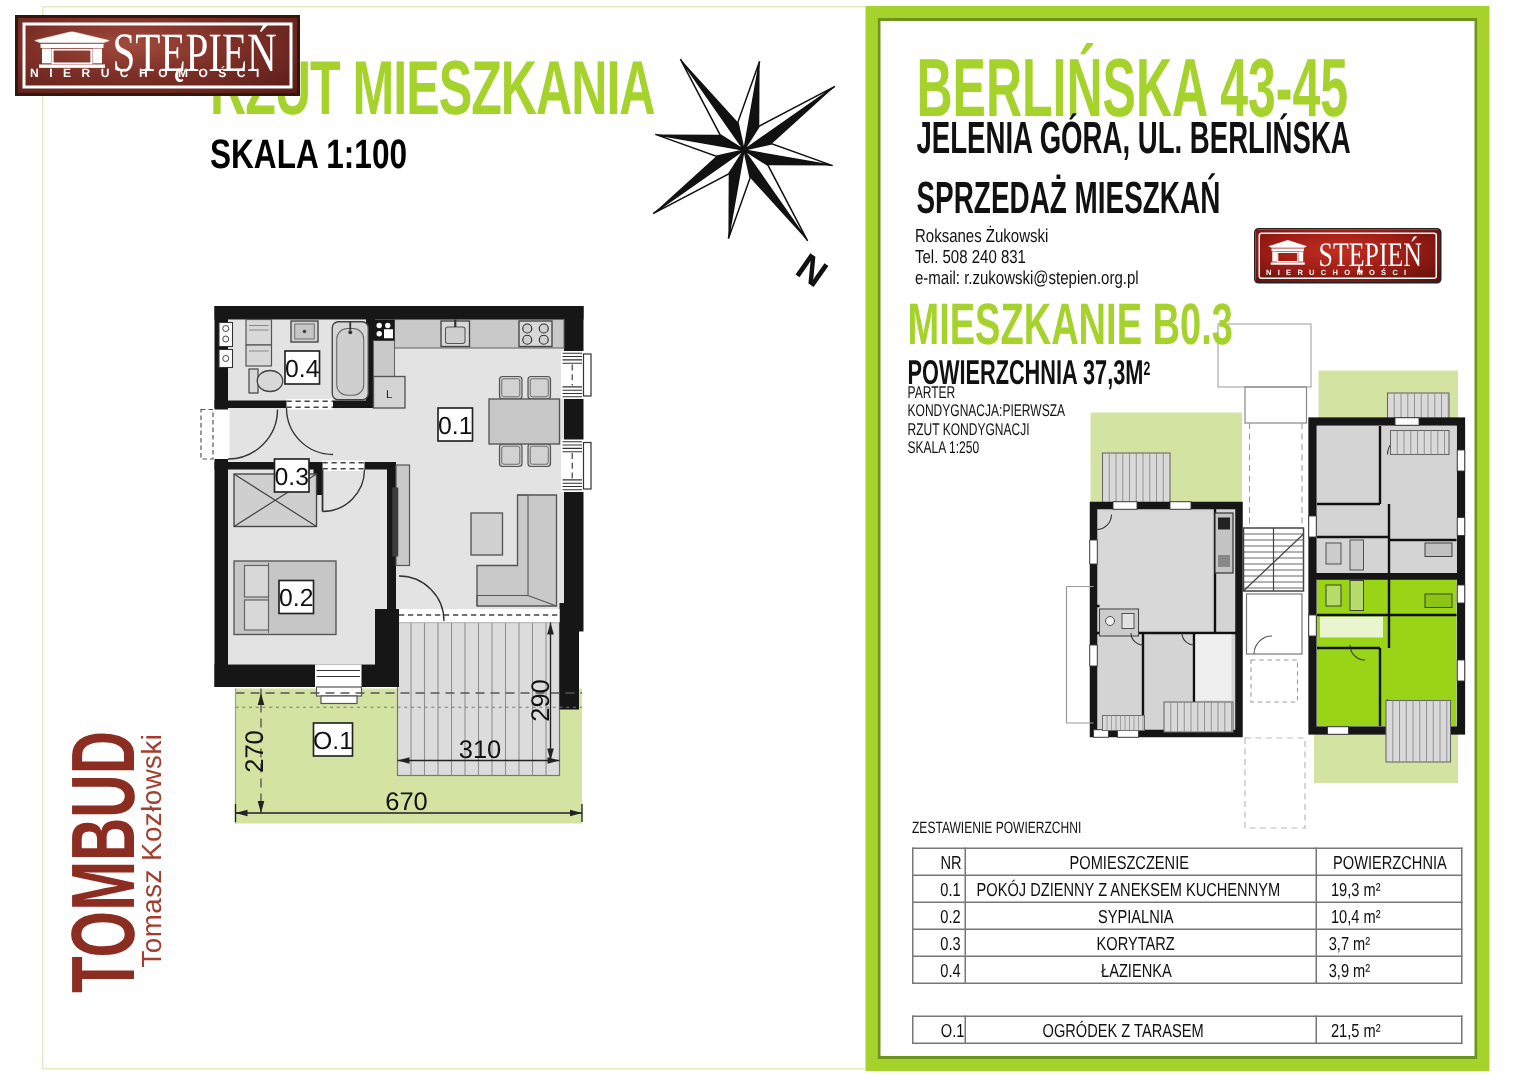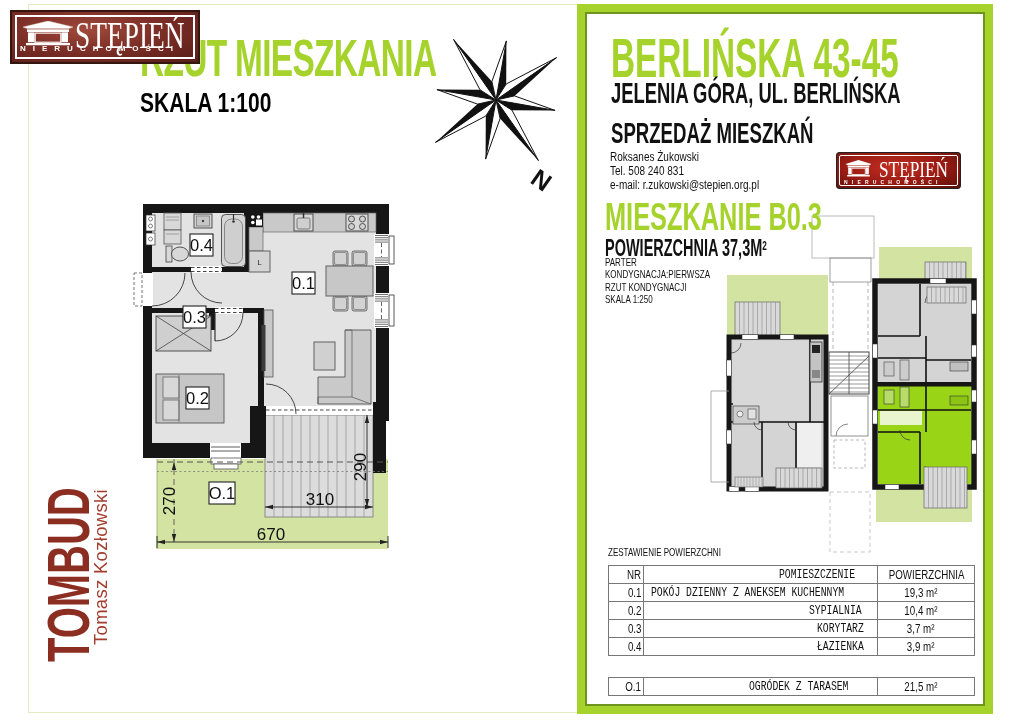--- a/index.html
+++ b/index.html
@@ -33,23 +33,23 @@
 .stepien2{position:absolute;left:42px;top:5px;color:#fff;font-family:"Liberation Serif",serif;font-size:23px;font-weight:normal;line-height:1;transform:scaleX(0.75);transform-origin:0 0;white-space:nowrap;}
 .nier2{position:absolute;left:7px;top:26px;color:#fff;font-size:5px;letter-spacing:4.2px;font-weight:bold;}
 
 .tombud{position:absolute;left:47px;top:487px;width:64px;height:176px;}
 .tombud .big{position:absolute;left:0px;top:175px;transform:rotate(-90deg) scaleX(0.666);transform-origin:0 0;font-size:60px;font-weight:bold;color:#8c2d22;letter-spacing:0px;white-space:nowrap;line-height:44px;}
 .tombud .small{position:absolute;left:43px;top:158px;transform:rotate(-90deg);transform-origin:0 0;font-size:18.5px;color:#a33d2e;white-space:nowrap;letter-spacing:0.3px;}
 
 .tbltitle{position:absolute;left:608px;top:546px;font-size:11px;color:#111;transform:scaleX(0.73);transform-origin:0 0;white-space:nowrap;}
 table.zt{position:absolute;border-collapse:collapse;table-layout:fixed;width:366px;font-size:12.5px;color:#111;}
 table.zt td{border:1px solid #777;padding:0;height:17px;vertical-align:middle;white-space:nowrap;overflow:visible;}
-table.zt td.c1{text-align:right;}
-table.zt td.c2{text-align:right;font-family:Liberation Mono, monospace;}
-table.zt td.c3{text-align:center;}
+table.zt td.c1{text-align:left;padding-left:16px;}
+table.zt td.c2{text-align:center;}
+table.zt td.c3{text-align:left;}
 .tn{display:inline-block;transform:scaleX(0.78);transform-origin:0 50%;margin-left:7px;}
 .tnc{display:inline-block;transform:scaleX(0.78);transform-origin:50% 50%;}
 .tnr{display:inline-block;transform:scaleX(0.78);transform-origin:100% 50%;margin-right:19px;}
 </style>
 </head>
 <body>
 <div class="page">
 <div class="paleframe"></div>
 <div class="rpanel">
       <div class="rinner"></div>

